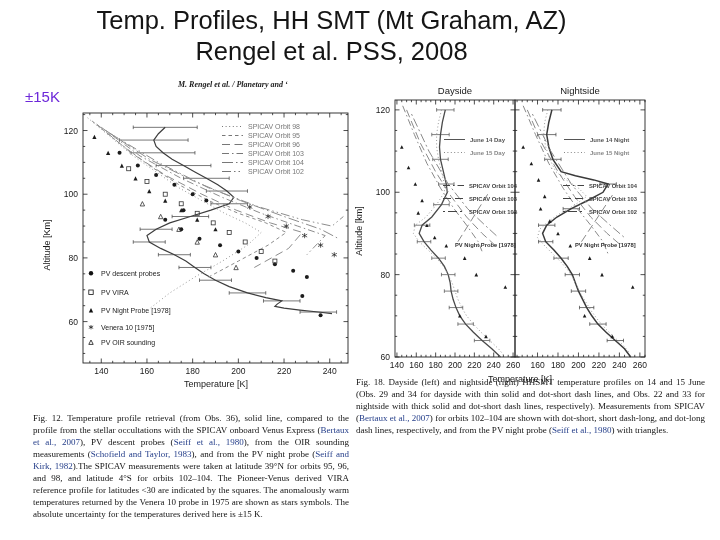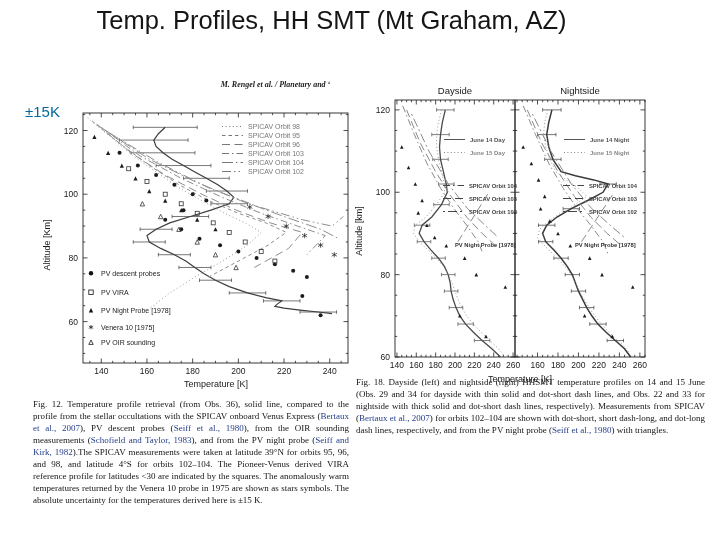--- a/index.html
+++ b/index.html
@@ -1,34 +1,35 @@
 <!DOCTYPE html>
 <html><head>
 <meta charset="utf-8">
 <style>
   *{margin:0;padding:0;box-sizing:border-box}
   html,body{width:720px;height:540px;background:#fff;overflow:hidden}
   .slide{position:relative;width:720px;height:540px;background:#fff;font-family:"Liberation Sans",sans-serif}
   .title{position:absolute;top:5px;left:0;width:663px;text-align:center;font-size:25.5px;line-height:1.22;color:#151515}
-  .unc{position:absolute;left:25px;top:103px;font-size:15px;color:#0369a1}
-  .runhead{position:absolute;left:178px;top:80px;width:195px;text-align:center;font-family:"Liberation Serif",serif;font-style:italic;font-weight:bold;font-size:8px;color:#222;white-space:nowrap}
+  .unc{position:absolute;left:25px;top:88px;font-size:15px;color:#6d28d9}
+  .runhead{position:absolute;left:178px;top:80px;width:195px;text-align:left;font-family:"Liberation Serif",serif;font-style:italic;font-weight:bold;font-size:8px;color:#222;white-space:nowrap}
   .chart{position:absolute}
   #fig12-svg{left:36px;top:95px}
   #fig18-svg{left:352px;top:85px}
   .cap{position:absolute;font-family:"Liberation Serif",serif;font-size:9px;line-height:12px;text-align:justify;color:#141414}
-  .cap12{left:33px;top:398px;width:316px}
+  .cap12{left:33px;top:412px;width:316px}
   .cap18{left:356px;top:376px;width:349px}
   .footer{position:absolute;left:281px;top:501px;font-size:12.5px;color:#9b9b9b;z-index:5;white-space:nowrap}
 </style>
 </head>
 <body>
 
 <div class="slide">
   <div class="title">
     <div>Temp. Profiles, HH SMT (Mt Graham, AZ)</div>
+    <div>Rengel et al. PSS, 2008</div>
   </div>
 
   <div class="unc">±15K</div>
 
   <div>
     <div class="runhead">M. Rengel et al. / Planetary and ‘</div>
     <svg id="fig12-svg" class="chart" width="316" height="300" viewBox="0 0 316 300">
         <rect x="47" y="18" width="265" height="250" fill="none" stroke="#222" stroke-width="0.9"></rect>
         <path d="M53.85344827586207 268V265.8M53.85344827586207 18V20.2" stroke="#222" stroke-width="0.8" fill="none"></path>
         <path d="M65.27586206896552 268V263.5M65.27586206896552 18V22.5" stroke="#222" stroke-width="0.8" fill="none"></path>

